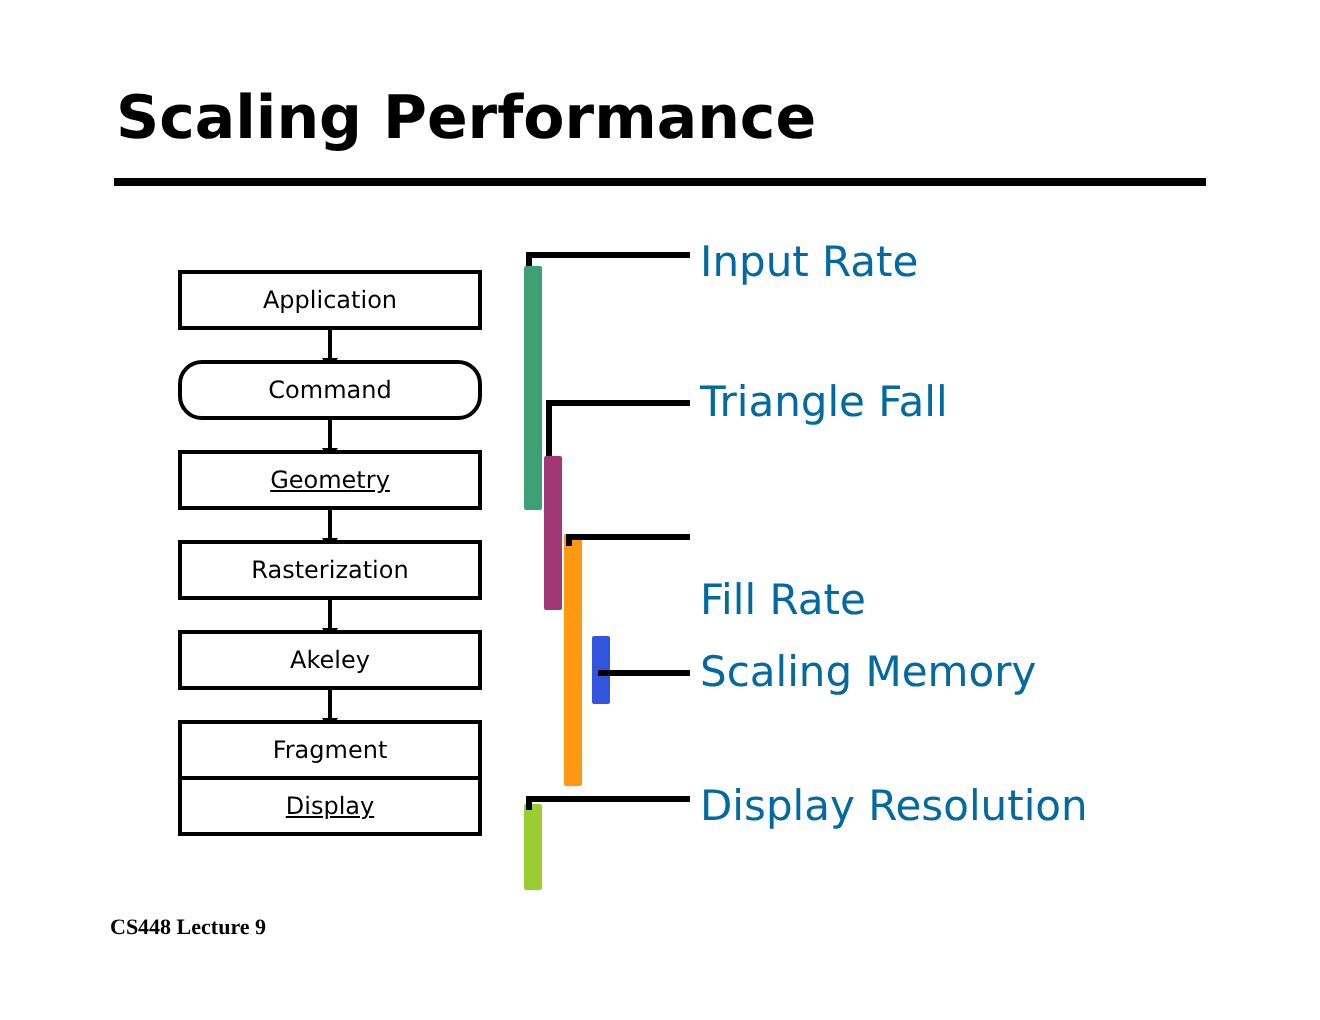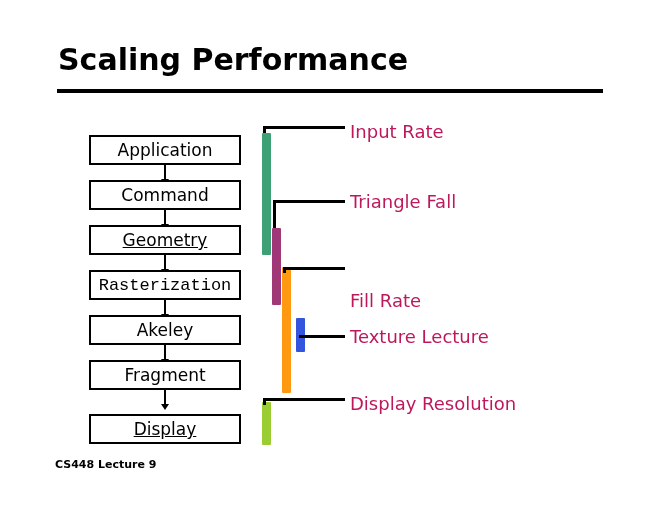--- a/index.html
+++ b/index.html
@@ -43,21 +43,21 @@
     position: absolute;
     left: 89px;
     width: 152px;
     height: 30px;
     border: 2px solid #000000;
     box-sizing: border-box;
     background: #ffffff;
     display: flex;
     align-items: center;
     justify-content: center;
-    font-size: 17px;
+    font-size: 12px;
     color: #000000;
     white-space: nowrap;
   }
   .pipe-arrow {
     position: absolute;
     left: 164px;
     width: 2px;
     height: 15px;
     background: #000000;
   }
@@ -89,92 +89,93 @@
   .leader-h {
     position: absolute;
     height: 3px;
     background: #000000;
   }
 
   
   .metric-label {
     position: absolute;
     left: 350px;
-    font-size: 18px;
-    color: #be185d;
+    font-size: 21px;
+    color: #0369a1;
     white-space: nowrap;
     transform: translateY(-50%);
   }
 
   
   .footer-text {
     position: absolute;
     top: 458px;
     font-size: 11px;
     font-weight: bold;
     color: #000000;
     white-space: nowrap;
+    font-family: Liberation Serif, serif;
   }
   #footer-left  { left: 55px; }
   #footer-right { left: 368px; }
 </style>
 </head>
 <body>
 
 <div id="slide">
 
   <div id="title">Scaling Performance</div>
   <div id="title-rule"></div>
 
   <div id="pipeline">
       <div class="pipe-box" style="top: 135px;">
         <span>Application</span>
       </div>
       <div class="pipe-arrow" style="top: 165px;"></div>
-      <div class="pipe-box" style="top: 180px;">
+      <div class="pipe-box" style="top: 180px; border-radius: 12px;">
         <span>Command</span>
       </div>
       <div class="pipe-arrow" style="top: 210px;"></div>
       <div class="pipe-box" style="top: 225px; text-decoration: underline;">
         <span>Geometry</span>
       </div>
       <div class="pipe-arrow" style="top: 255px;"></div>
-      <div class="pipe-box" style="top: 270px; font-family: Liberation Mono, monospace;">
+      <div class="pipe-box" style="top: 270px;">
         <span>Rasterization</span>
       </div>
       <div class="pipe-arrow" style="top: 300px;"></div>
       <div class="pipe-box" style="top: 315px;">
         <span>Akeley</span>
       </div>
       <div class="pipe-arrow" style="top: 345px;"></div>
       <div class="pipe-box" style="top: 360px;">
         <span>Fragment</span>
       </div>
       <div class="pipe-arrow" style="top: 390px;"></div>
-      <div class="pipe-box" style="top: 414px; text-decoration: underline;">
+      <div class="pipe-box" style="top: 388px; text-decoration: underline;">
         <span>Display</span>
       </div>
     </div>
 
   <div id="metrics">
       <div class="metric-bar" style="left: 262px; top: 133px; height: 122px; background: rgb(62, 160, 117);"></div>
       <div class="leader-v" style="left: 263px; top: 126px; height: 7px;"></div>
       <div class="leader-h" style="left: 263px; top: 126px; width: 82px;"></div>
       <div class="metric-label" style="top: 131px;">Input Rate</div>
       <div class="metric-bar" style="left: 272px; top: 228px; height: 77px; background: rgb(160, 56, 120);"></div>
       <div class="leader-v" style="left: 273px; top: 200px; height: 28px;"></div>
       <div class="leader-h" style="left: 273px; top: 200px; width: 72px;"></div>
       <div class="metric-label" style="top: 201px;">Triangle Fall</div>
       <div class="metric-bar" style="left: 282px; top: 267px; height: 126px; background: rgb(255, 153, 18);"></div>
       <div class="leader-v" style="left: 283px; top: 267px; height: 6px;"></div>
       <div class="leader-h" style="left: 283px; top: 267px; width: 62px;"></div>
       <div class="metric-label" style="top: 268px; margin-top: 32px;">Fill Rate</div>
       <div class="metric-bar" style="left: 296px; top: 318px; height: 34px; background: rgb(51, 85, 221);"></div>
       <div class="leader-h" style="left: 299px; top: 335px; width: 46px;"></div>
-      <div class="metric-label" style="top: 336px;">Texture Lecture</div>
+      <div class="metric-label" style="top: 336px;">Scaling Memory</div>
       <div class="metric-bar" style="left: 262px; top: 402px; height: 43px; background: rgb(154, 205, 50);"></div>
       <div class="leader-v" style="left: 263px; top: 398px; height: 7px;"></div>
       <div class="leader-h" style="left: 263px; top: 398px; width: 82px;"></div>
       <div class="metric-label" style="top: 403px; text-align: center;">Display Resolution</div>
     </div>
 
   <div class="footer-text" id="footer-left">CS448 Lecture 9</div>
 
 </div>
 

